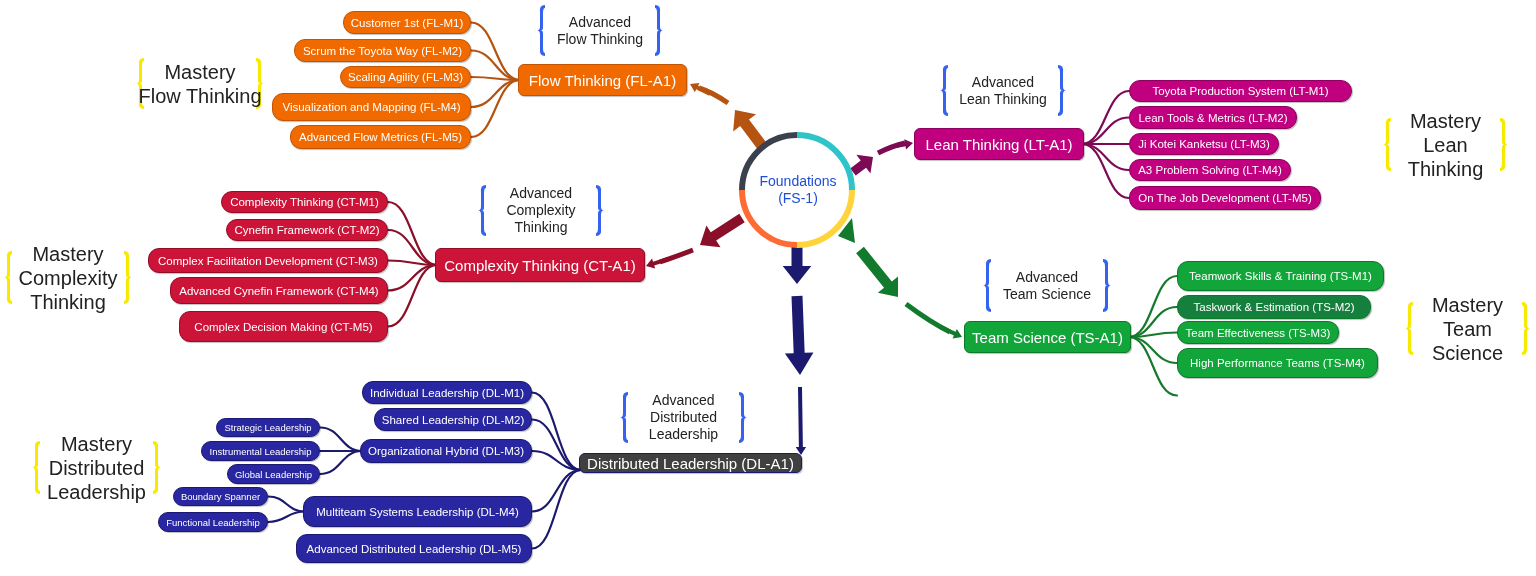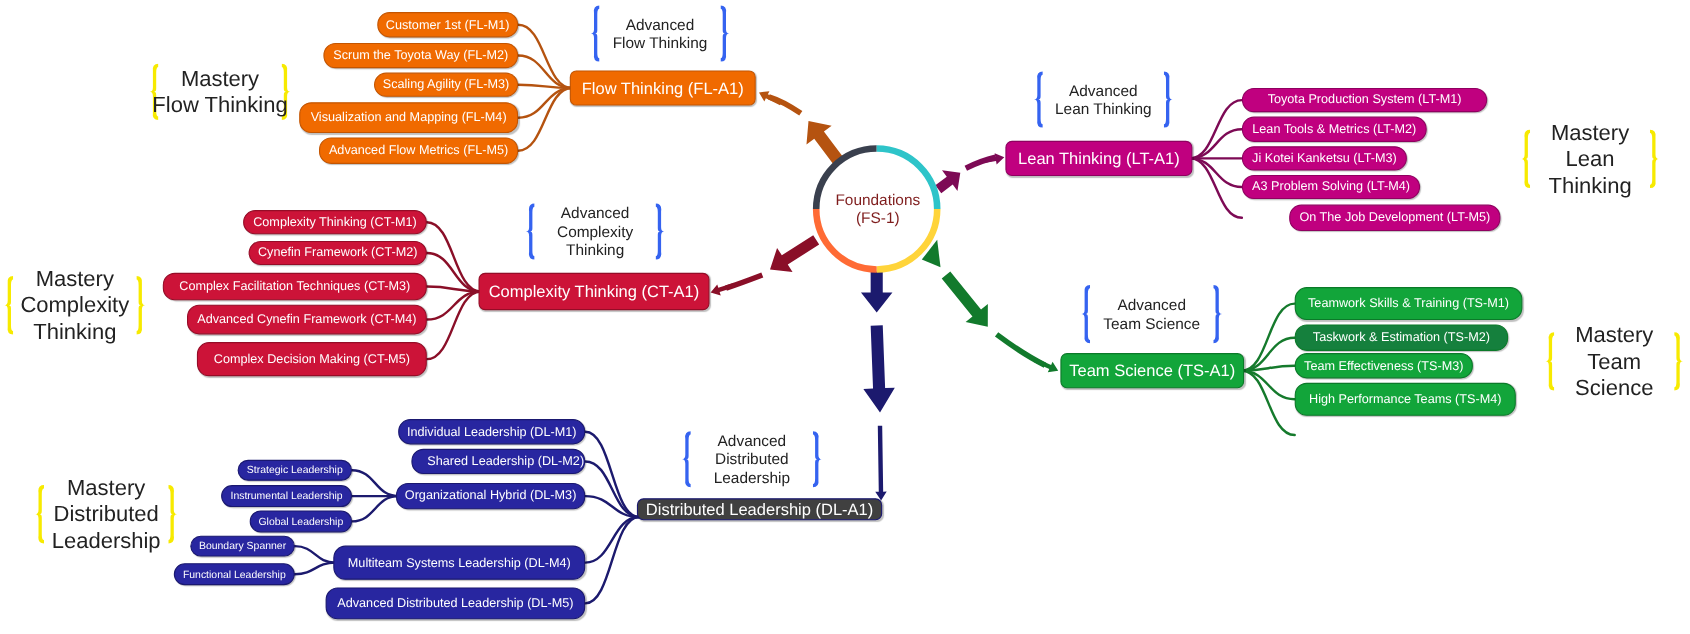--- a/index.html
+++ b/index.html
@@ -14,21 +14,21 @@
   .node.main { font-size: 15px; border-radius: 6px; }
   .node.mod { font-size: 11.5px; }
   .node.sub { font-size: 9.5px; }
   .brace { position: absolute; box-sizing: border-box; display: flex; align-items: center;
            justify-content: center; text-align: center; color: #222; line-height: 1.2; }
   .brace.adv { font-size: 14px; }
   .brace.mas { font-size: 20px; }
   .brace svg { position: absolute; top: 0; }
   .brace .blabel { position: relative; }
   .center { position: absolute; display: flex; align-items: center; justify-content: center;
-            text-align: center; font-size: 14px; color: #7f1d1d; line-height: 1.25; }
+            text-align: center; font-size: 14px; color: #1d4ed8; line-height: 1.25; }
 </style>
 </head>
 <body>
 
 <div id="canvas">
   <svg id="links" width="1536" height="576">
       <path d="M471,22.5 C495.5,22.5 495.5,80 520,80" fill="none" stroke="#b55310" stroke-width="2.2" stroke-linecap="round"></path>
       <path d="M471,50.5 C495.5,50.5 495.5,80 520,80" fill="none" stroke="#b55310" stroke-width="2.2" stroke-linecap="round"></path>
       <path d="M471,77 C495.5,77 495.5,80 520,80" fill="none" stroke="#b55310" stroke-width="2.2" stroke-linecap="round"></path>
       <path d="M471,107 C495.5,107 495.5,80 520,80" fill="none" stroke="#b55310" stroke-width="2.2" stroke-linecap="round"></path>
@@ -131,21 +131,21 @@
     </div>
     <div class="node mod" style="left: 1129px; top: 106px; width: 168px; height: 23px; background: rgb(192, 0, 127); border: 1px solid rgb(143, 0, 96);">
       <span>Lean Tools &amp; Metrics (LT-M2)</span>
     </div>
     <div class="node mod" style="left: 1129px; top: 133px; width: 150px; height: 22px; background: rgb(192, 0, 127); border: 1px solid rgb(143, 0, 96);">
       <span>Ji Kotei Kanketsu (LT-M3)</span>
     </div>
     <div class="node mod" style="left: 1129px; top: 159px; width: 162px; height: 22px; background: rgb(192, 0, 127); border: 1px solid rgb(143, 0, 96);">
       <span>A3 Problem Solving (LT-M4)</span>
     </div>
-    <div class="node mod" style="left: 1129px; top: 186px; width: 192px; height: 24px; background: rgb(192, 0, 127); border: 1px solid rgb(143, 0, 96); margin-left: 43px;">
+    <div class="node mod" style="left: 1129px; top: 186px; width: 192px; height: 24px; background: rgb(192, 0, 127); border: 1px solid rgb(143, 0, 96);">
       <span>On The Job Development (LT-M5)</span>
     </div>
     <div class="brace adv" style="left: 940px; top: 64px; width: 126px; height: 53px;">
       <svg width="8" height="53" style="left: 0px;">
         <path d="M8,1 Q2,1 3,8 L3,22.5 Q3,26.5 0,26.5 Q3,26.5 3,30.5 L3,45 Q2,52 8,52 L8,49 Q6,49 6,44 L6,29.5 Q6,26.5 4,26.5 Q6,26.5 6,23.5 L6,9 Q6,4 8,4 Z" fill="#3563f0"></path>
       </svg>
       <svg width="8" height="53" style="right: 0px;">
         <path d="M0,1 Q6,1 5,8 L5,22.5 Q5,26.5 8,26.5 Q5,26.5 5,30.5 L5,45 Q6,52 0,52 L0,49 Q2,49 2,44 L2,29.5 Q2,26.5 4,26.5 Q2,26.5 2,23.5 L2,9 Q2,4 0,4 Z" fill="#3563f0"></path>
       </svg>
       <div class="blabel">
@@ -168,21 +168,21 @@
     <div class="node main" style="left: 435px; top: 248px; width: 210px; height: 34px; background: rgb(204, 19, 56); border: 1px solid rgb(149, 12, 39);">
       <span>Complexity Thinking (CT-A1)</span>
     </div>
     <div class="node mod" style="left: 221px; top: 191px; width: 167px; height: 22px; background: rgb(204, 19, 56); border: 1px solid rgb(149, 12, 39);">
       <span>Complexity Thinking (CT-M1)</span>
     </div>
     <div class="node mod" style="left: 226px; top: 219px; width: 162px; height: 22px; background: rgb(204, 19, 56); border: 1px solid rgb(149, 12, 39);">
       <span>Cynefin Framework (CT-M2)</span>
     </div>
     <div class="node mod" style="left: 148px; top: 248px; width: 240px; height: 25px; background: rgb(204, 19, 56); border: 1px solid rgb(149, 12, 39);">
-      <span>Complex Facilitation Techniques (CT-M3)</span>
+      <span>Complex Facilitation Development (CT-M3)</span>
     </div>
     <div class="node mod" style="left: 170px; top: 277px; width: 218px; height: 27px; background: rgb(204, 19, 56); border: 1px solid rgb(149, 12, 39);">
       <span>Advanced Cynefin Framework (CT-M4)</span>
     </div>
     <div class="node mod" style="left: 179px; top: 311px; width: 209px; height: 31px; background: rgb(204, 19, 56); border: 1px solid rgb(149, 12, 39);">
       <span>Complex Decision Making (CT-M5)</span>
     </div>
     <div class="brace adv" style="left: 478px; top: 184px; width: 126px; height: 53px;">
       <svg width="8" height="53" style="left: 0px;">
         <path d="M8,1 Q2,1 3,8 L3,22.5 Q3,26.5 0,26.5 Q3,26.5 3,30.5 L3,45 Q2,52 8,52 L8,49 Q6,49 6,44 L6,29.5 Q6,26.5 4,26.5 Q6,26.5 6,23.5 L6,9 Q6,4 8,4 Z" fill="#3563f0"></path>
@@ -248,21 +248,21 @@
         <div>Team</div>
         <div>Science</div>
       </div>
     </div>
     <div class="node main" style="left: 579px; top: 453px; width: 223px; height: 20px; background: #404040; border: 1px solid rgb(26, 24, 112);">
       <span>Distributed Leadership (DL-A1)</span>
     </div>
     <div class="node mod" style="left: 362px; top: 381px; width: 170px; height: 23px; background: rgb(40, 38, 160); border: 1px solid rgb(26, 24, 112);">
       <span>Individual Leadership (DL-M1)</span>
     </div>
-    <div class="node mod" style="left: 374px; top: 408px; width: 158px; height: 23px; background: rgb(40, 38, 160); border: 1px solid rgb(26, 24, 112); justify-content: flex-end;">
+    <div class="node mod" style="left: 374px; top: 408px; width: 158px; height: 23px; background: rgb(40, 38, 160); border: 1px solid rgb(26, 24, 112);">
       <span>Shared Leadership (DL-M2)</span>
     </div>
     <div class="node mod" style="left: 360px; top: 439px; width: 172px; height: 24px; background: rgb(40, 38, 160); border: 1px solid rgb(26, 24, 112);">
       <span>Organizational Hybrid (DL-M3)</span>
     </div>
     <div class="node sub" style="left: 216px; top: 418px; width: 104px; height: 19px; background: rgb(40, 38, 160); border: 1px solid rgb(26, 24, 112);">
       <span>Strategic Leadership</span>
     </div>
     <div class="node sub" style="left: 201px; top: 441px; width: 119px; height: 20px; background: rgb(40, 38, 160); border: 1px solid rgb(26, 24, 112);">
       <span>Instrumental Leadership</span>

